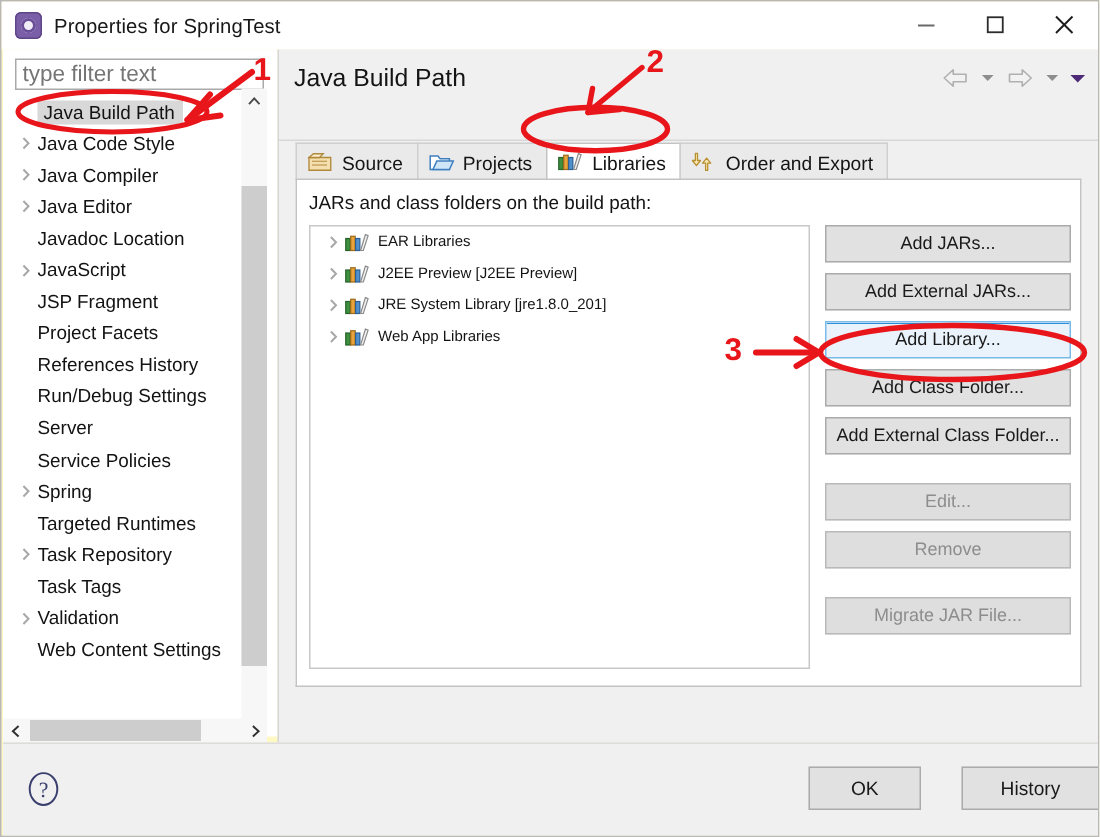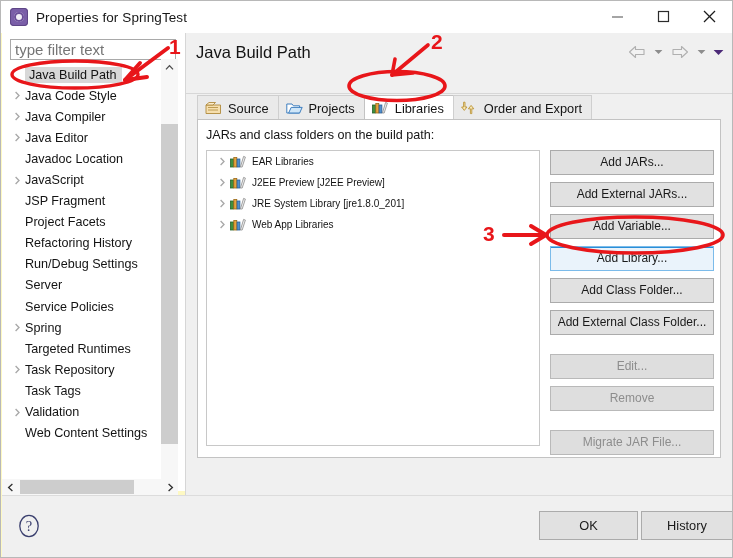--- a/index.html
+++ b/index.html
@@ -99,21 +99,21 @@
   .gap{height:12px;}
 
   #apply-btn{position:absolute;left:450px;top:466px;width:84px;height:26px;box-sizing:border-box;
      background:#e1e1e1;border:1px solid #ababab;font-family:"Liberation Sans",sans-serif;
      font-size:12.8px;color:#1a1a1a;text-align:center;line-height:24px;}
 
   
   #bottombar{position:absolute;left:1px;top:494px;width:730px;height:62px;background:#f0f0f0;
              border-top:1px solid #dcdcdc;}
   #help-icon{position:absolute;left:14px;top:17px;width:26px;height:26px;}
-  #ok-btn{position:absolute;left:537px;top:15px;width:99px;height:29px;box-sizing:border-box;
+  #ok-btn{position:absolute;left:537px;top:15px;width:75px;height:29px;box-sizing:border-box;
      background:#e1e1e1;border:1px solid #ababab;font-family:"Liberation Sans",sans-serif;
      font-size:12.8px;color:#1a1a1a;text-align:center;line-height:27px;}
   #cancel-btn{position:absolute;left:639px;top:15px;width:92px;height:29px;box-sizing:border-box;
      background:#e1e1e1;border:1px solid #ababab;font-family:"Liberation Sans",sans-serif;
      font-size:12.8px;color:#1a1a1a;text-align:center;line-height:27px;}
 
   
   #annot{position:absolute;left:0;top:0;width:733px;height:558px;pointer-events:none;}
   .anum{position:absolute;font-family:"Liberation Sans",sans-serif;font-weight:bold;
         color:#e8161a;font-size:21px;line-height:1;}
@@ -194,21 +194,21 @@
         <div class="tnode">
           <span class="tarrow"></span>
           <span class="tlabel">JSP Fragment</span>
         </div>
         <div class="tnode">
           <span class="tarrow"></span>
           <span class="tlabel">Project Facets</span>
         </div>
         <div class="tnode">
           <span class="tarrow"></span>
-          <span class="tlabel">Refactoring History</span>
+          <span class="tlabel">References History</span>
         </div>
         <div class="tnode">
           <span class="tarrow"></span>
           <span class="tlabel">Run/Debug Settings</span>
         </div>
         <div class="tnode">
           <span class="tarrow"></span>
           <span class="tlabel">Server</span>
         </div>
         <div class="tnode">
@@ -411,21 +411,20 @@
                 <rect x="7.1" y="4" width="2.8" height="8" fill="#4f90cf" stroke="#2c5e92" stroke-width="0.8"></rect>
                 <path d="M10.4 12 L13.6 1.4 L15.4 2.1 L12.2 12 Z" fill="#f2f2f2" stroke="#8a8a8a" stroke-width="0.8"></path>
               </svg>
             </span>
             <span class="ltext">Web App Libraries</span>
           </div>
         </div>
       <div id="btncol">
           <div class="pbtn">Add JARs...</div>
           <div class="pbtn">Add External JARs...</div>
-          <div class="pbtn">Add Variable...</div>
           <div class="pbtn hot">Add Library...</div>
           <div class="pbtn">Add Class Folder...</div>
           <div class="pbtn">Add External Class Folder...</div>
           <div class="gap"></div>
           <div class="pbtn disabled">Edit...</div>
           <div class="pbtn disabled">Remove</div>
           <div class="gap"></div>
           <div class="pbtn disabled">Migrate JAR File...</div>
         </div>
     </div>

